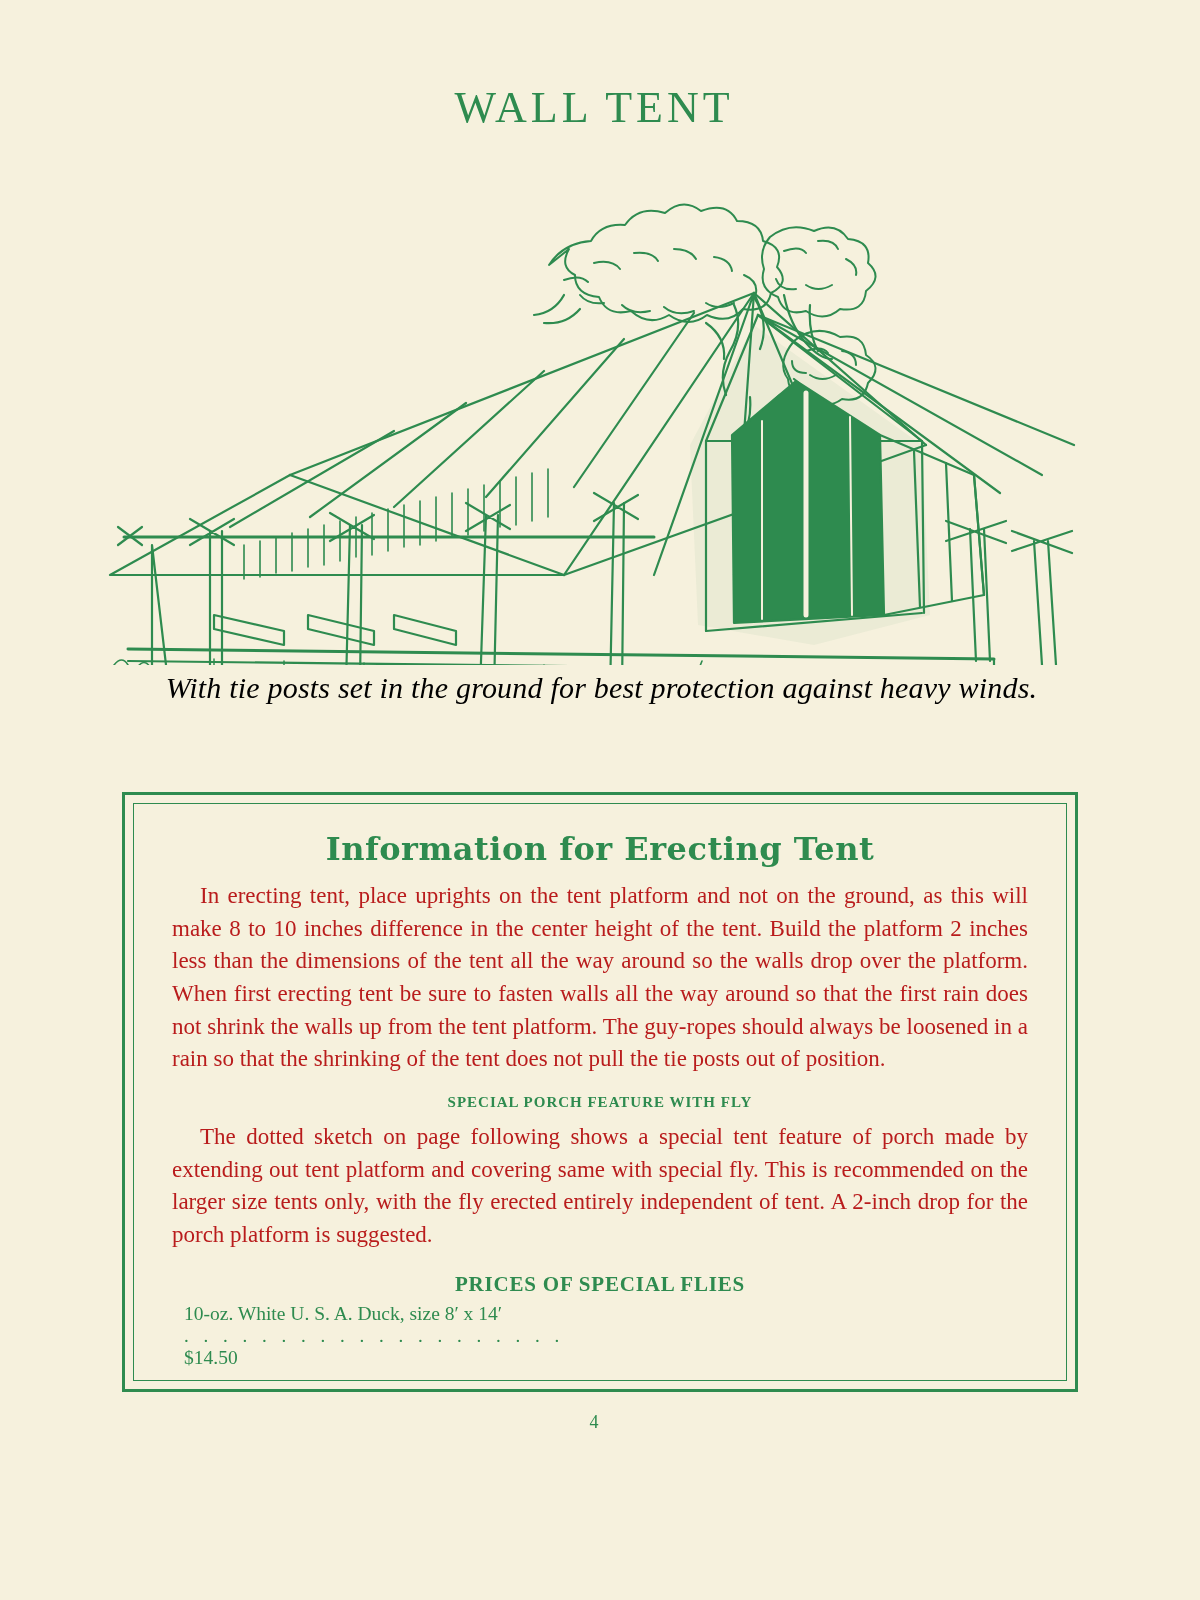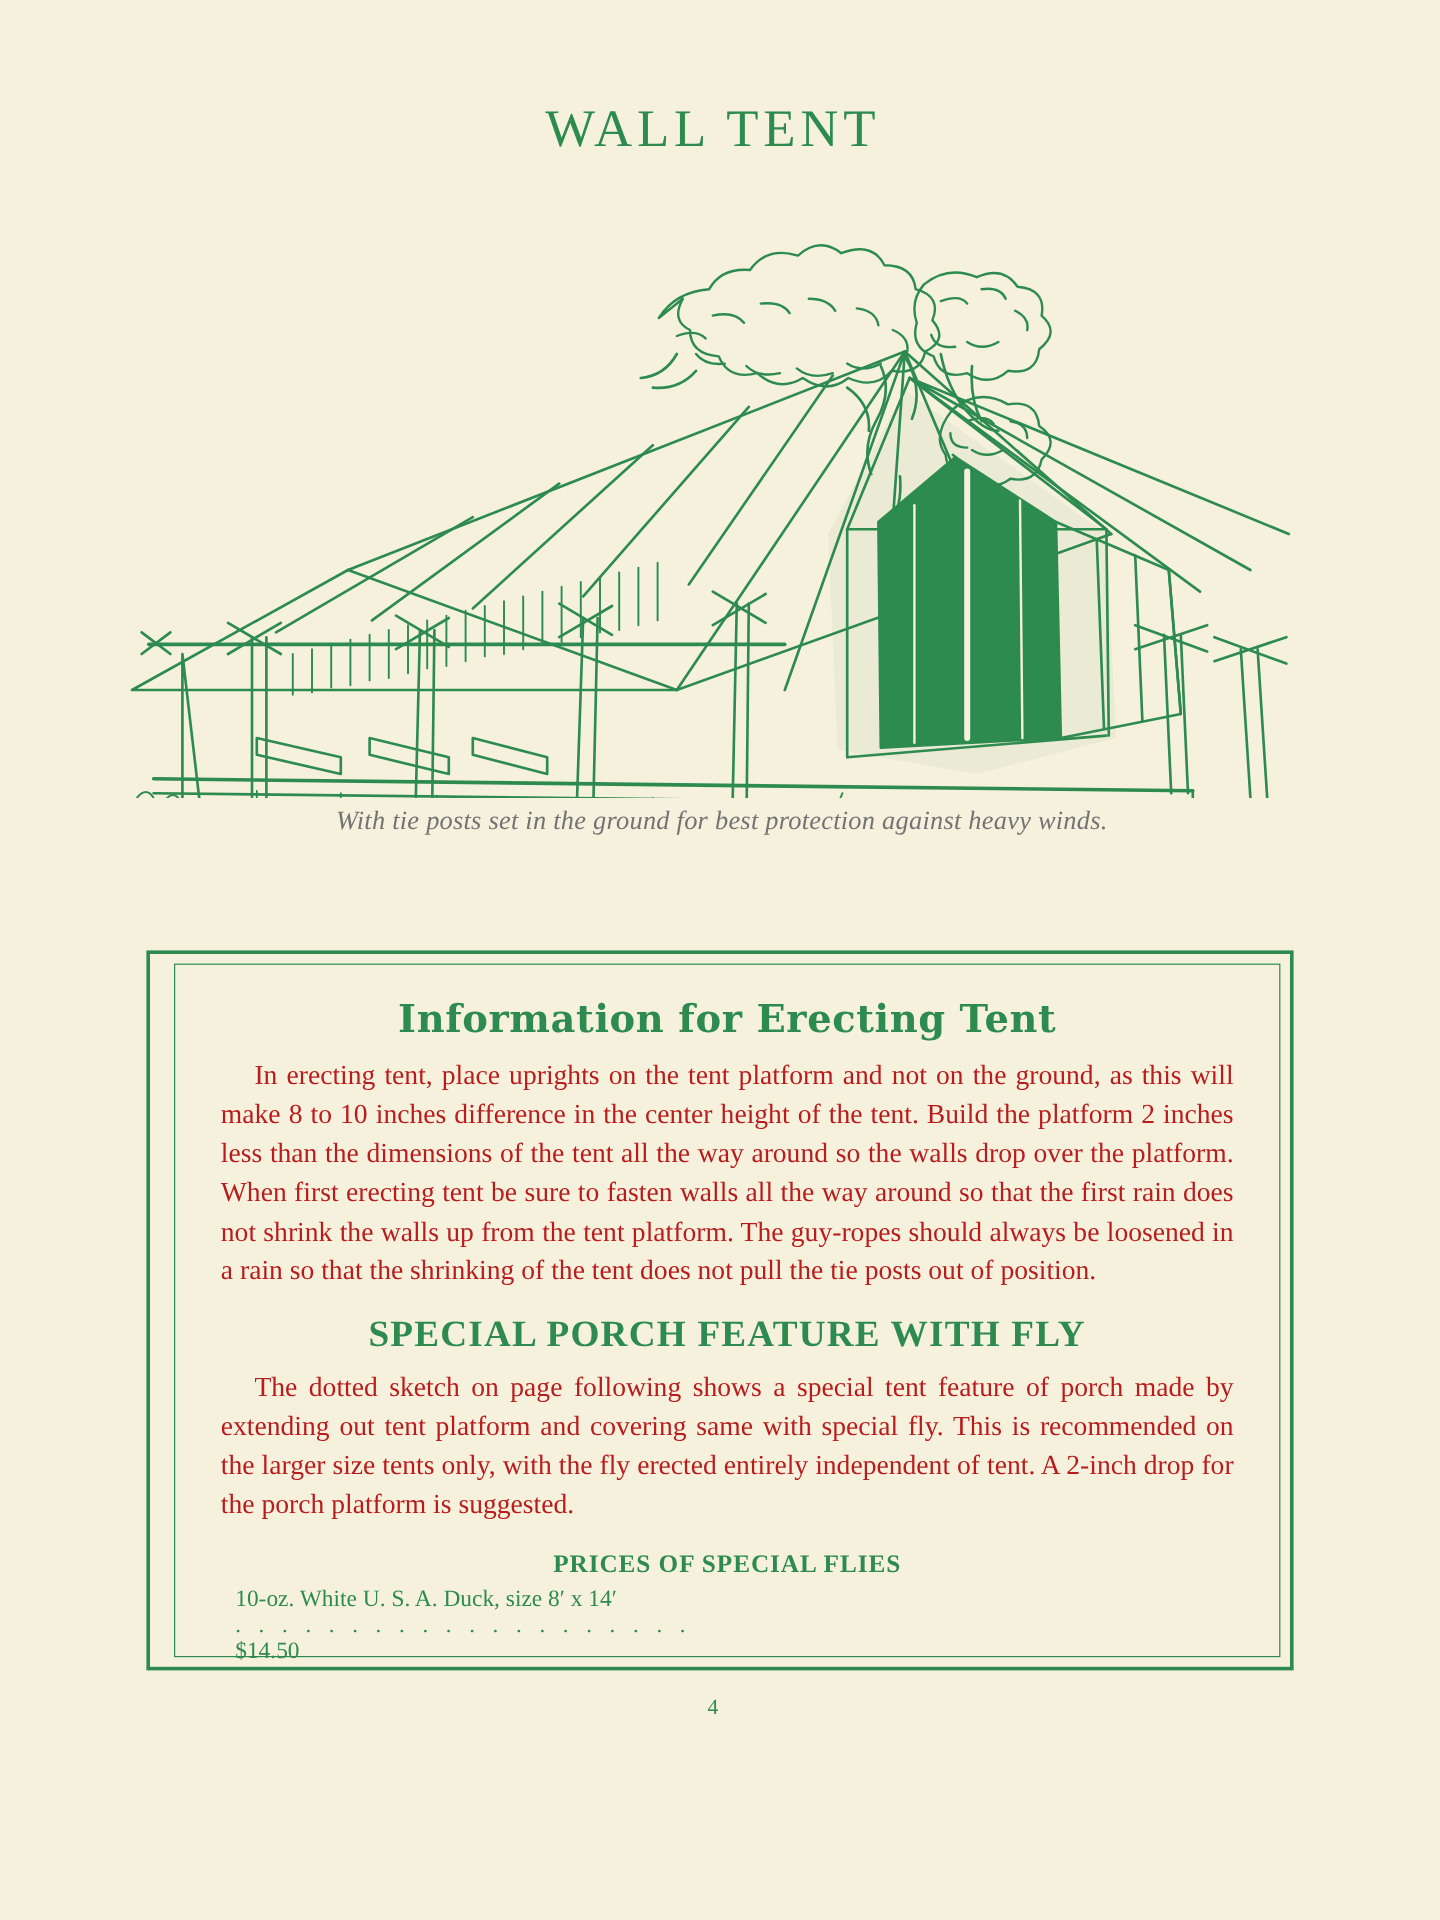--- a/index.html
+++ b/index.html
@@ -38,22 +38,22 @@
     margin: 12px auto 0 auto;
   }
   .illustration svg {
     display: block;
     width: 1000px;
     height: 520px;
   }
   .caption {
     text-align: center;
     font-style: italic;
-    font-size: 22px;
-    color: #737373;
+    font-size: 30px;
+    color: #000000;
     margin-top: 6px;
     letter-spacing: 0.2px;
     padding-left: 15px;
   }
   .info-box {
     position: absolute;
     left: 122px;
     top: 792px;
     width: 956px;
     height: 600px;
@@ -63,21 +63,20 @@
   }
   .info-box-inner {
     position: absolute;
     left: 8px;
     top: 8px;
     right: 8px;
     bottom: 8px;
     border: 1px solid #2e8b4f;
     box-sizing: border-box;
     padding: 22px 38px 10px 38px;
-    margin-left: 12px;
   }
   .info-heading {
     text-align: center;
     font-family: "DejaVu Serif", serif;
     font-weight: bold;
     font-size: 32px;
     color: #2e8b4f;
     margin: 4px 0 12px 0;
     letter-spacing: 0.5px;
   }
@@ -85,21 +84,21 @@
     font-size: 23px;
     line-height: 1.42;
     text-align: justify;
     margin: 0 0 4px 0;
     color: #b91c1c;
     text-indent: 28px;
   }
   .subheading {
     text-align: center;
     font-weight: bold;
-    font-size: 31px;
+    font-size: 15px;
     letter-spacing: 1px;
     margin: 18px 0 10px 0;
     color: #2e8b4f;
   }
   .prices-heading {
     text-align: center;
     font-weight: bold;
     font-size: 21px;
     letter-spacing: 0.8px;
     margin: 20px 0 6px 0;

